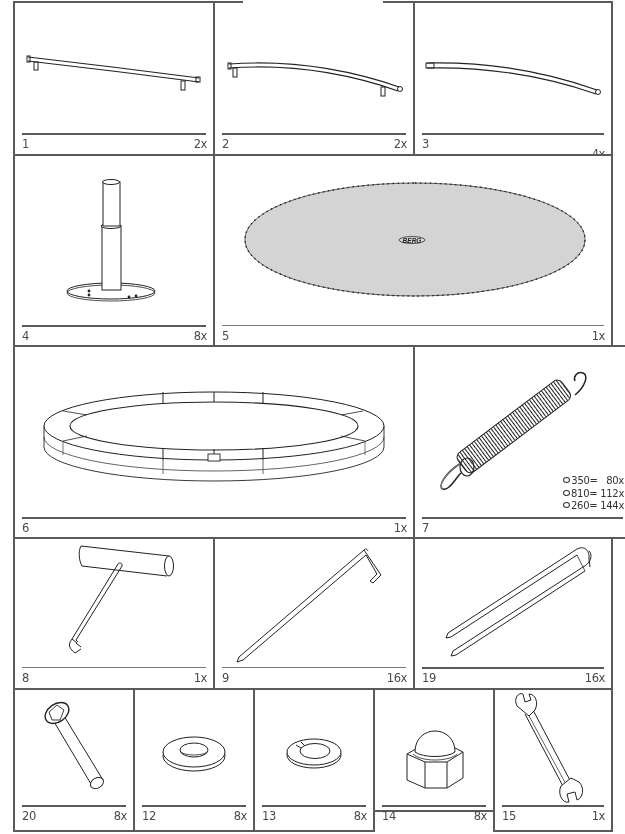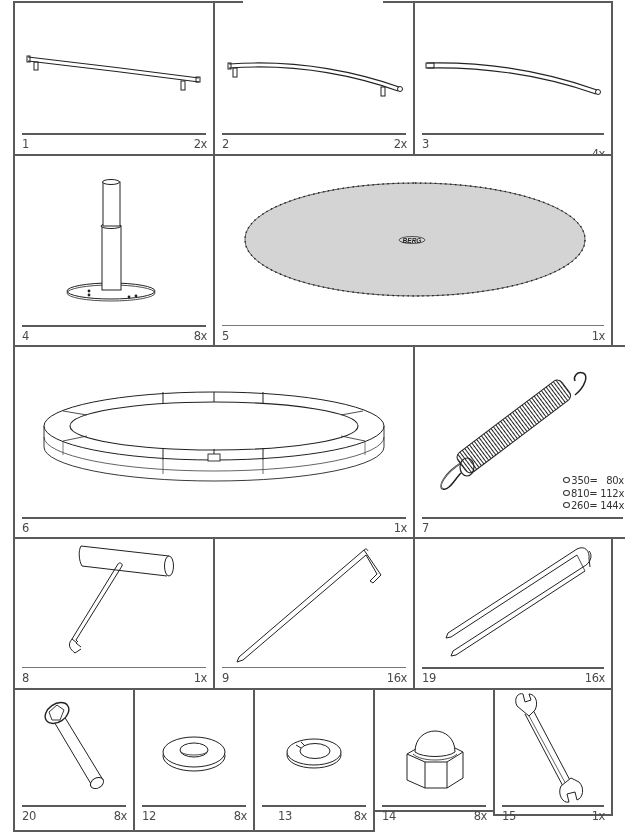--- a/index.html
+++ b/index.html
@@ -244,41 +244,41 @@
   <div class="cell" style="left:253px;top:688px;width:122px;height:144px;">
     <div class="art">
       <svg width="118" height="115" viewBox="0 0 118 115">
         <ellipse cx="59" cy="65" rx="27" ry="13" fill="#fff" stroke="#222" stroke-width="1"></ellipse>
         <ellipse cx="59" cy="62" rx="27" ry="13" fill="#fff" stroke="#222" stroke-width="1"></ellipse>
         <ellipse cx="60" cy="61" rx="15" ry="7.5" fill="#fff" stroke="#222" stroke-width="1"></ellipse>
         <path d="M46 52 L50 56 M41 55 L46 58" stroke="#222" stroke-width="1"></path>
       </svg>
     </div>
     <div class="baseline" style="top:115px;"></div>
-    <span class="num" style="top:119px;margin-left:16px;">13</span>
+    <span class="num" style="top:119px;">13</span>
     <span class="qty" style="top:119px;">8x</span>
   </div>
 
   <div class="cell" style="left:373px;top:688px;width:122px;height:124px;">
     <div class="art">
       <svg width="118" height="115" viewBox="0 0 118 115">
         <path d="M32 64 L32 90 L50 98 L72 98 L88 88 L88 62" fill="#fff" stroke="#222" stroke-width="1"></path>
         <path d="M32 64 L46 56 L76 56 L88 62 L72 72 L50 72 Z" fill="#fff" stroke="#222" stroke-width="1"></path>
         <line x1="50" y1="72" x2="50" y2="98" stroke="#222" stroke-width="1"></line>
         <line x1="72" y1="72" x2="72" y2="98" stroke="#222" stroke-width="1"></line>
         <path d="M40 62 C40 34 80 34 80 62 C72 68 48 68 40 62 Z" fill="#fff" stroke="#222" stroke-width="1"></path>
         <path d="M38 64 C46 72 74 72 82 64" fill="none" stroke="#222" stroke-width="0.8"></path>
       </svg>
     </div>
     <div class="baseline" style="top:115px;"></div>
     <span class="num" style="top:119px;">14</span>
     <span class="qty" style="top:119px;">8x</span>
   </div>
 
-  <div class="cell" style="left:493px;top:688px;width:120px;height:128px;">
+  <div class="cell" style="left:493px;top:688px;width:120px;height:144px;">
     <div class="art">
       <svg width="116" height="115" viewBox="0 0 116 115">
         <path d="M30 24 L70 100" fill="none" stroke="#222" stroke-width="1"></path>
         <path d="M38 20 L78 96" fill="none" stroke="#222" stroke-width="1"></path>
         <path d="M33 24 L73 98" fill="none" stroke="#222" stroke-width="0.7"></path>
         <path d="M22 16 C18 8 24 2 28 4 L30 12 L36 10 L34 4 C40 4 44 12 40 20 L34 26 Z" fill="#fff" stroke="#222" stroke-width="1"></path>
         <path d="M66 96 C62 104 68 114 74 112 L72 104 L80 102 L82 110 C88 108 90 98 84 92 L76 88 Z" fill="#fff" stroke="#222" stroke-width="1"></path>
       </svg>
     </div>
     <div class="baseline" style="top:115px;"></div>

